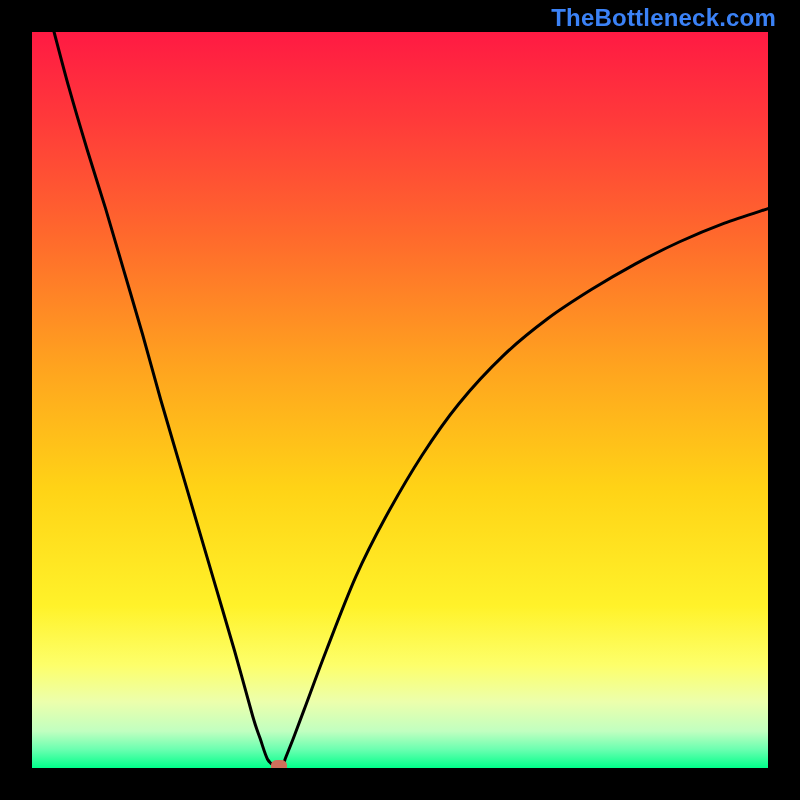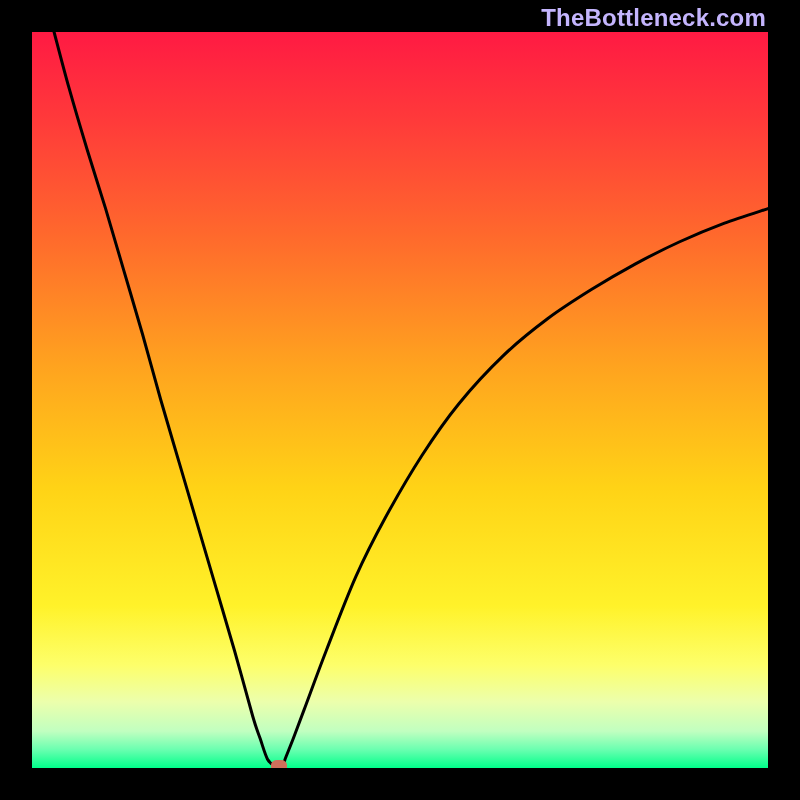--- a/index.html
+++ b/index.html
@@ -13,24 +13,24 @@
   }
   .frame {
     position: relative;
     width: 800px;
     height: 800px;
     background: #000;
   }
   .watermark {
     position: absolute;
     top: 4px;
-    right: 34px;
+    right: 24px;
     font-size: 24px;
     font-weight: 600;
-    color: #c4b5fd;
+    color: #3b82f6;
     letter-spacing: 0.2px;
     z-index: 10;
   }
   .plot {
     position: absolute;
     left: 32px;
     top: 32px;
     width: 736px;
     height: 736px;
     overflow: hidden;

